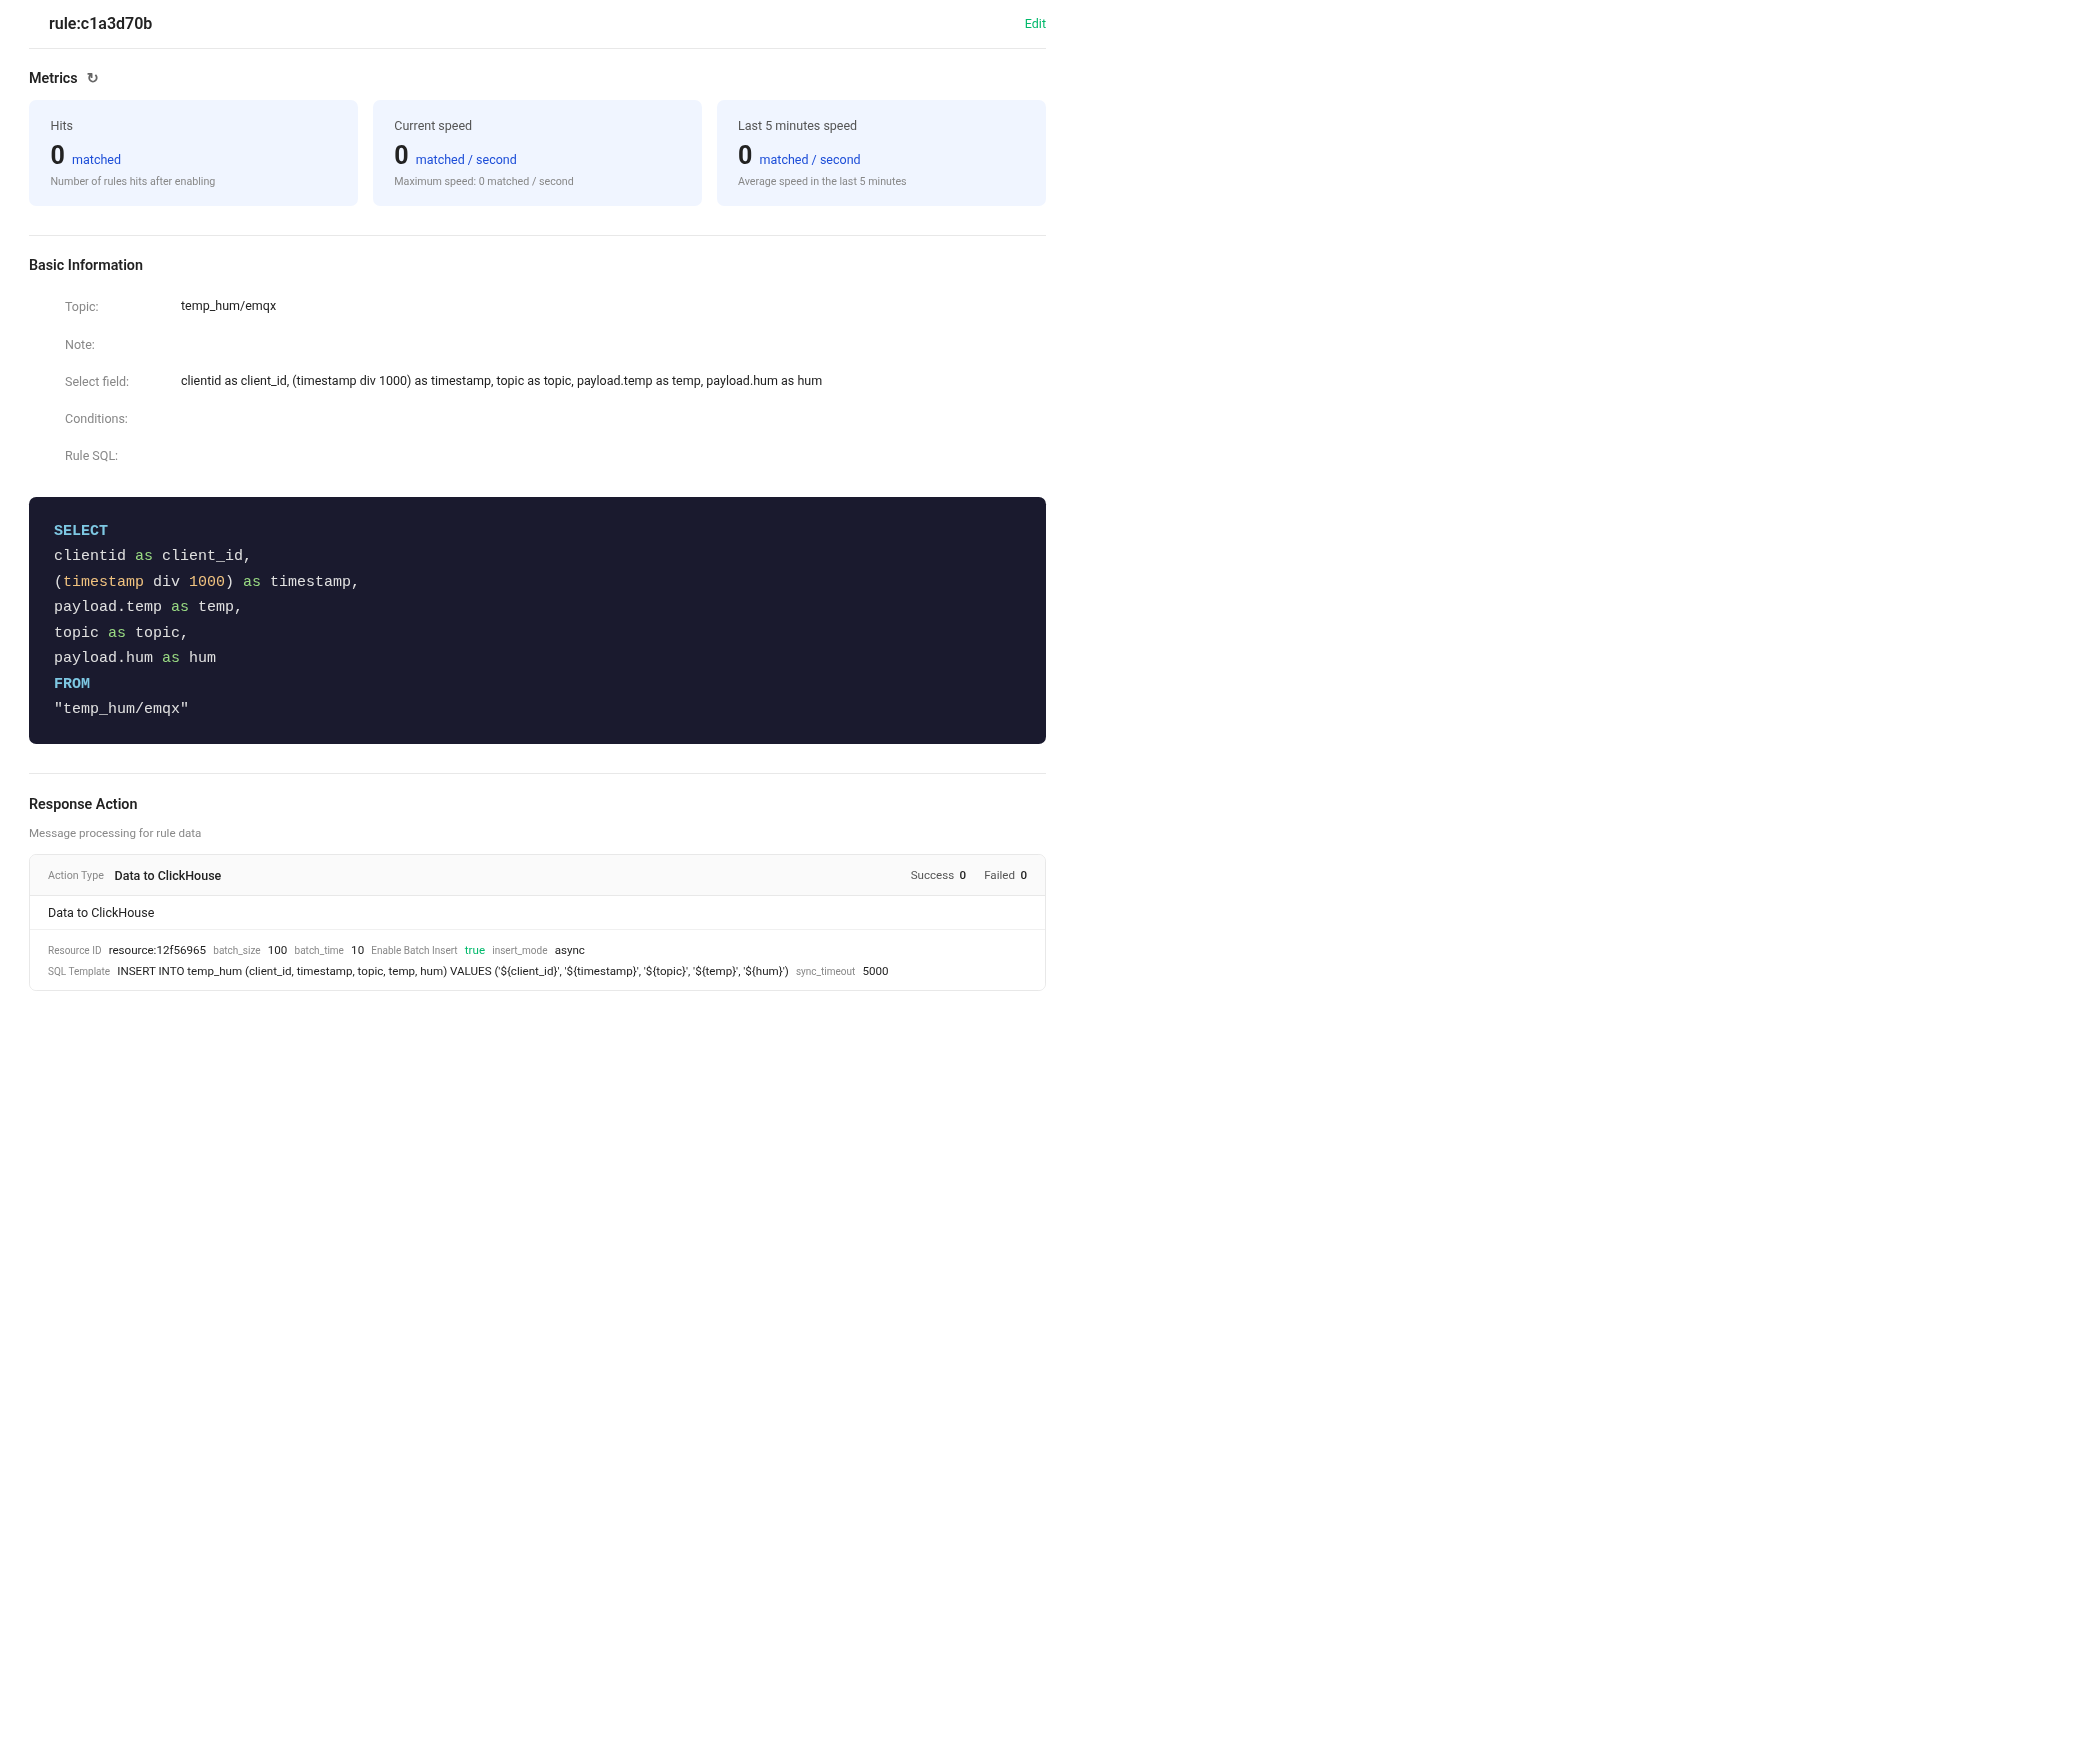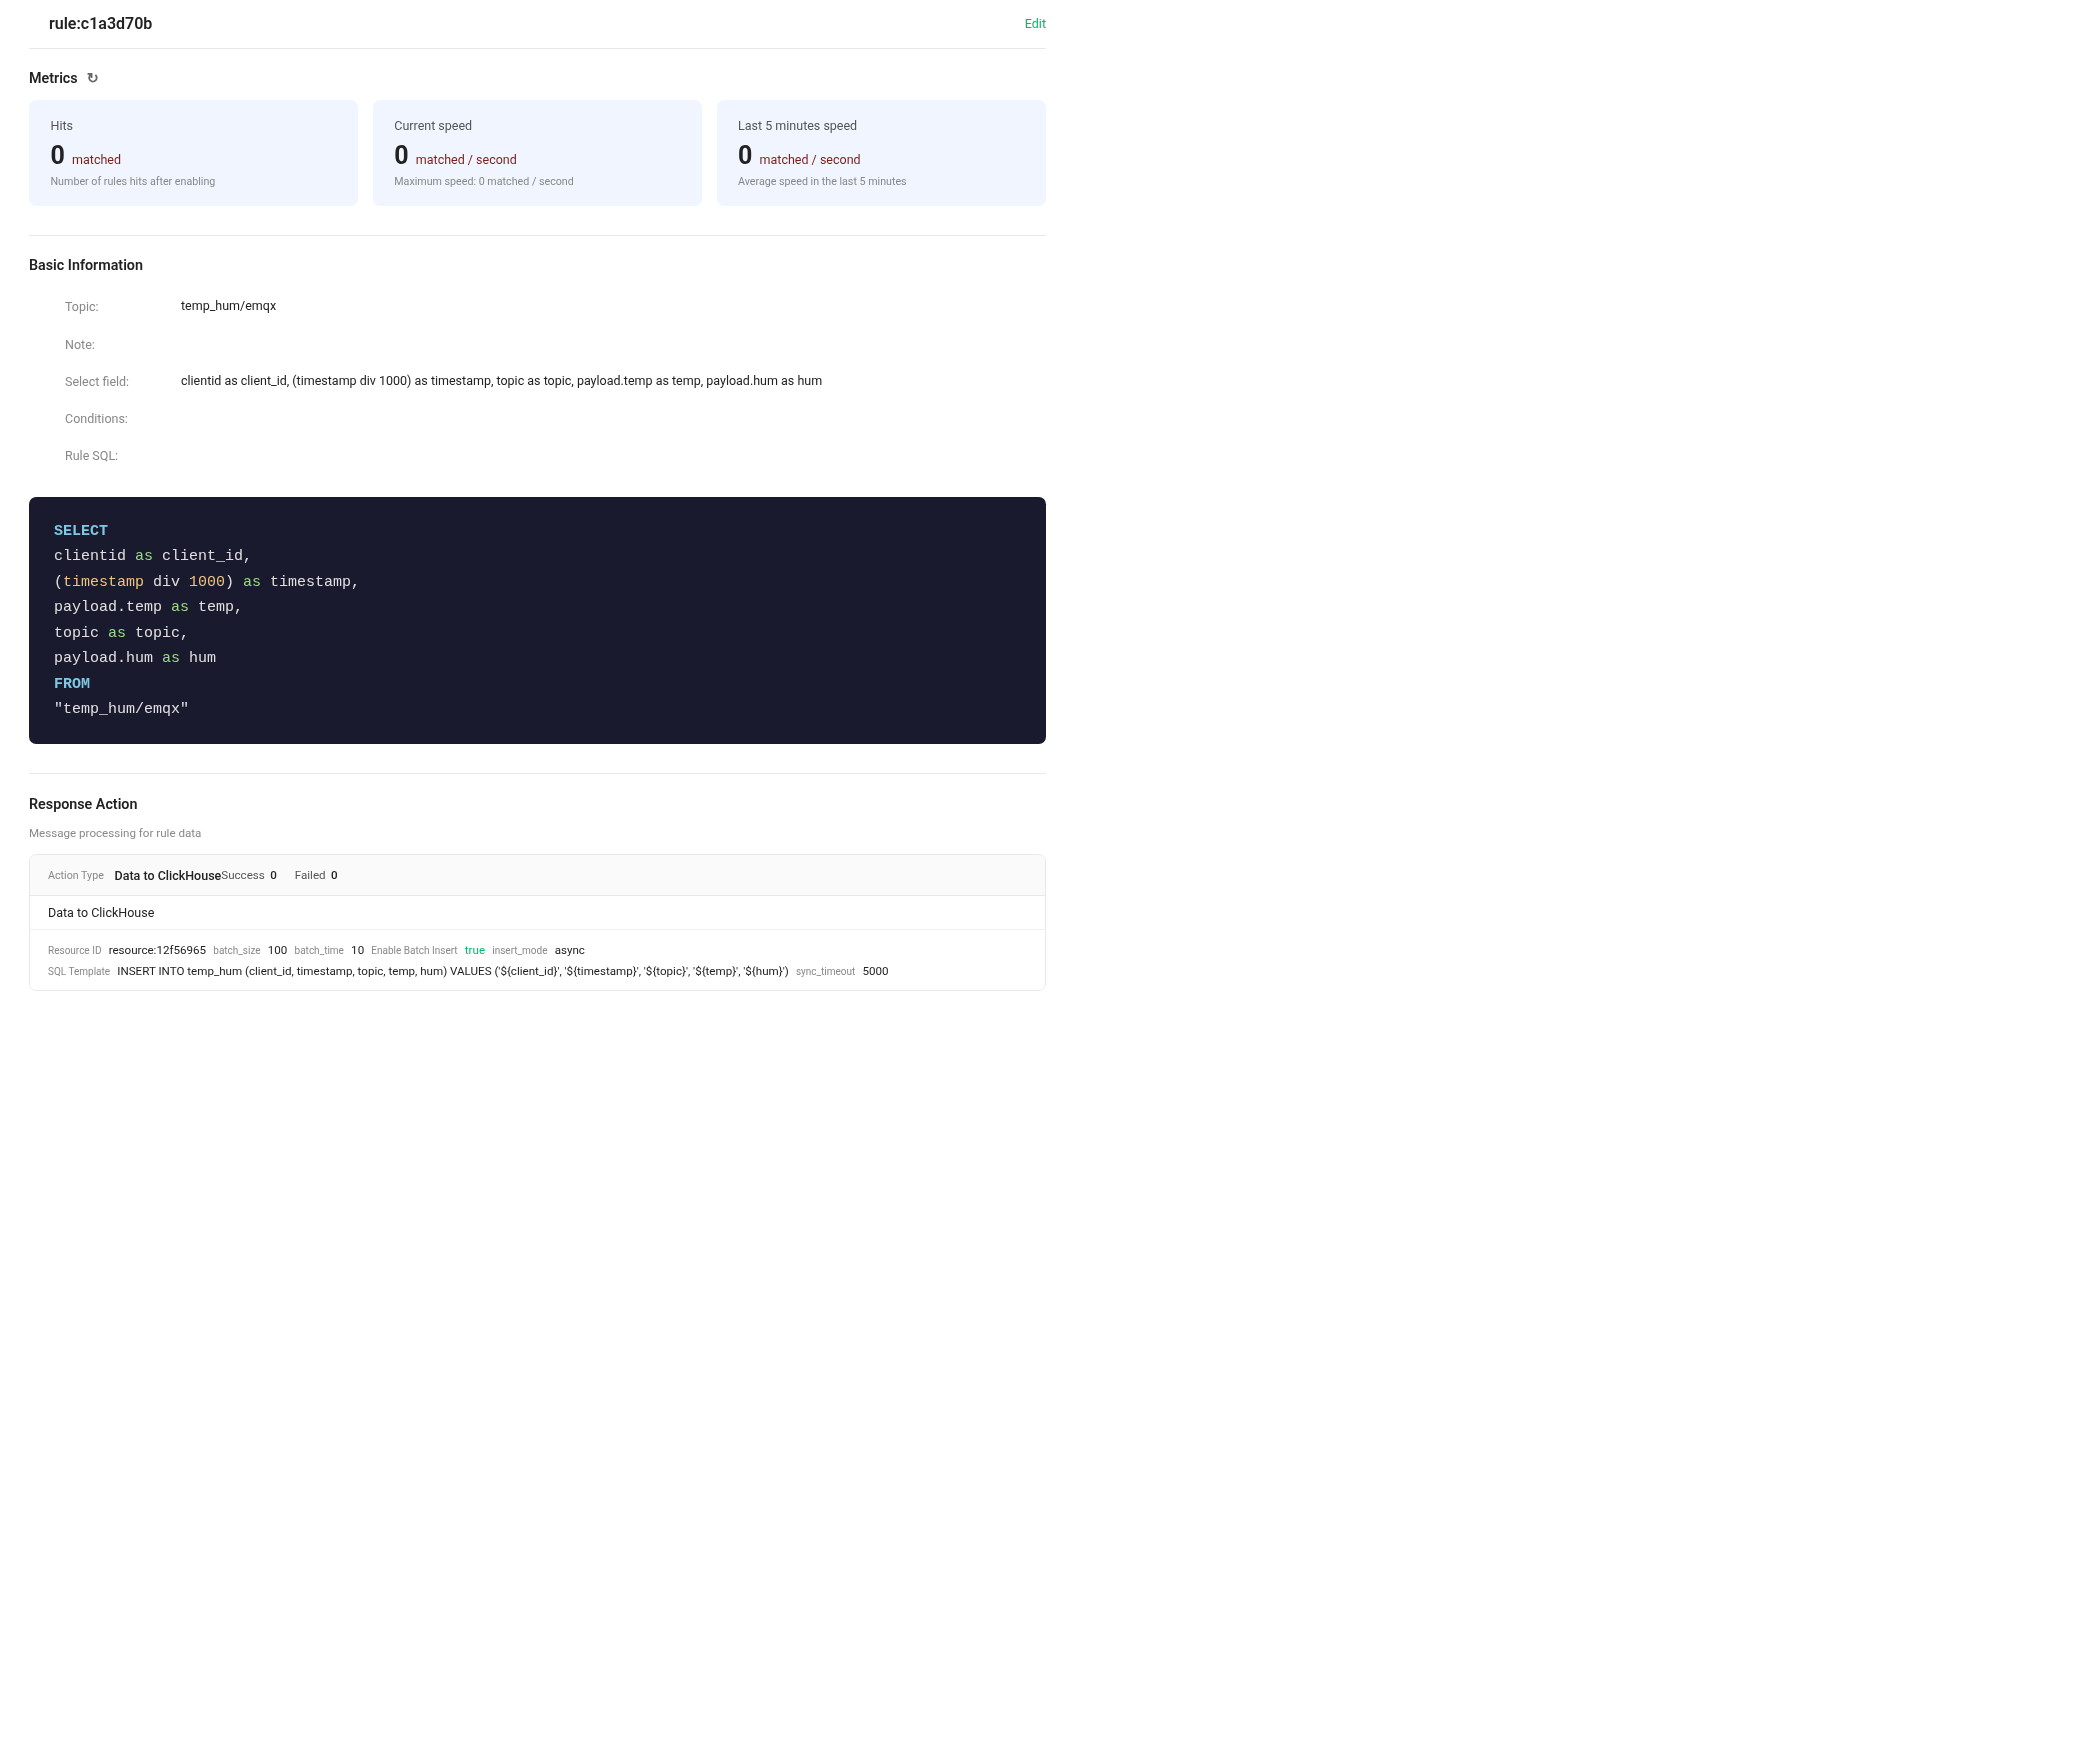--- a/index.html
+++ b/index.html
@@ -78,21 +78,21 @@
       font-size: 25px;
       font-weight: 700;
       color: #222;
       display: flex;
       align-items: baseline;
       gap: 7.2px;
     }
     .metric-value .unit {
       font-size: 12.5px;
       font-weight: 400;
-      color: #7f1d1d;
+      color: #1d4ed8;
     }
     .metric-desc {
       font-size: 10.7px;
       color: #888;
       margin-top: 5.4px;
     }
 
     
     .divider {
       border: none;
@@ -153,25 +153,26 @@
       margin-bottom: 14.3px;
     }
 
     .action-card {
       border: 0.9px solid #e8e8e8;
       border-radius: 7.2px;
       overflow: hidden;
     }
     .action-header {
       display: flex;
-      justify-content: flex-start;
+      justify-content: space-between;
       align-items: center;
       padding: 12.5px 18px;
       background: #fafafa;
       border-bottom: 0.9px solid #e8e8e8;
+      gap: 16px;
     }
     .action-header-left {
       display: flex;
       align-items: center;
       gap: 10.7px;
     }
     .action-type-label {
       font-size: 10.7px;
       color: #888;
     }

